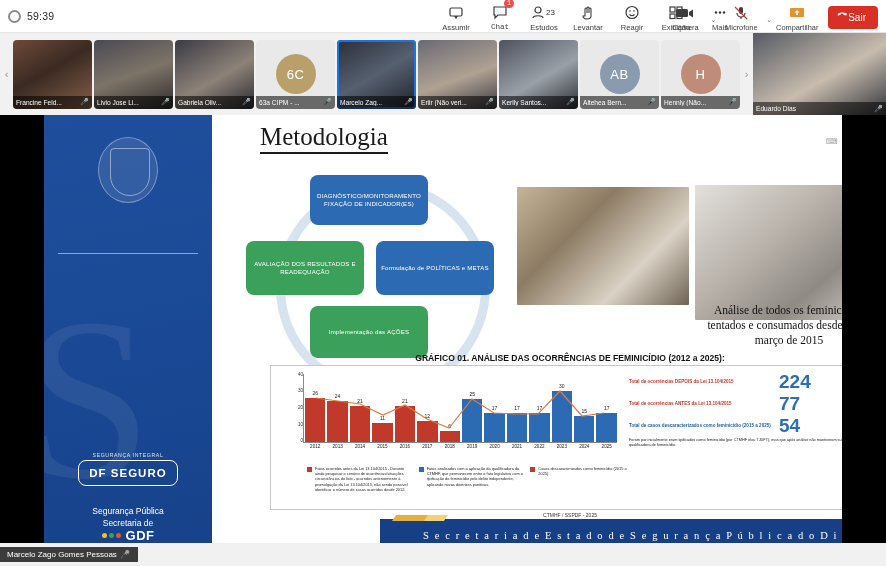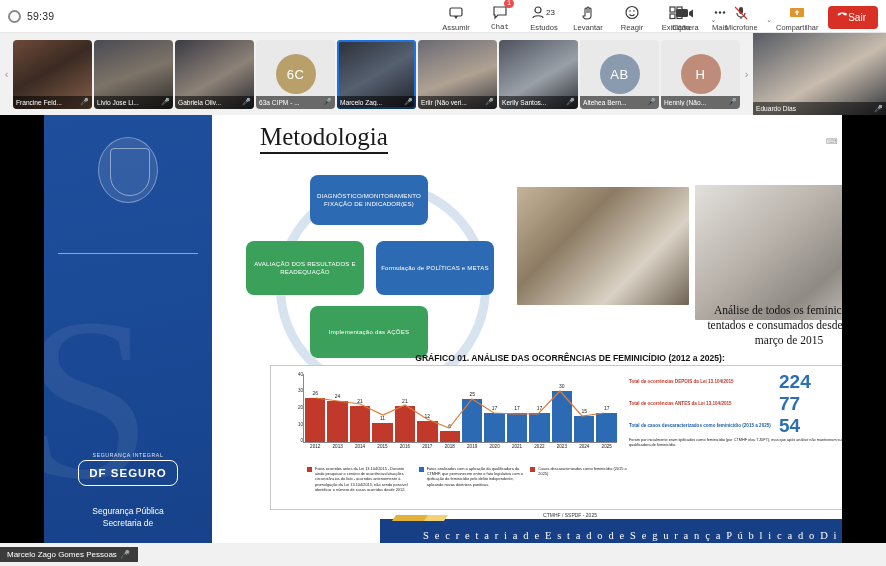--- a/index.html
+++ b/index.html
@@ -443,20 +443,28 @@
   <div class="slide-left">
     <div class="watermark-s">S</div>
     <div class="brasao"></div>
     <div class="gov-rule"></div>
     <div class="seg-label">SEGURANÇA INTEGRAL</div>
     <div class="dfseguro">DF SEGURO</div>
     <div class="sec-pub">
       <div>Segurança Pública</div>
       <div>Secretaria de</div>
     </div>
+    <div class="gdf-row">
+      <span class="gdf-dots">
+        <i style="background:#f2c029"></i>
+          <i style="background:#3aa05a"></i>
+          <i style="background:#e05a2b"></i>
+      </span>
+      <span class="gdf-txt">GDF</span>
+    </div>
   </div>
 
   <div class="slide-main">
     <div class="slide-title">Metodologia</div>
 
     <span class="sl-icon" style="left:614px; top:22px;">⌨</span>
     <span class="sl-icon" style="left:614px; top:383px;">⤡</span>
 
     <div class="cyc">
       <div class="cyc-ring"></div>

